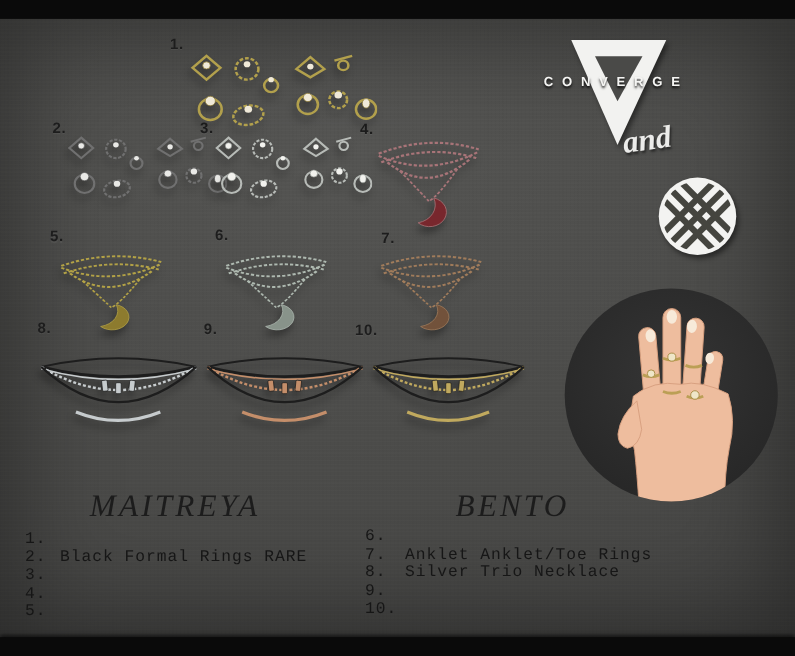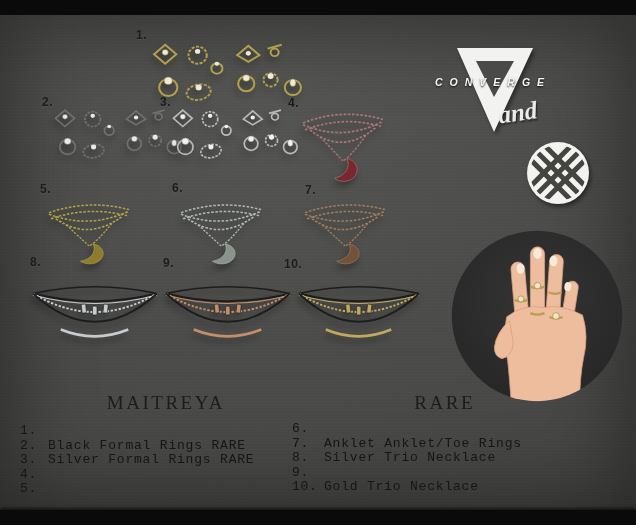--- a/index.html
+++ b/index.html
@@ -23,41 +23,41 @@
     box-shadow:inset 0 0 80px 12px rgba(0,0,0,.38);
   }
   .fig{position:absolute;filter:drop-shadow(-2px 5px 3px rgba(0,0,0,.32));}
   .fig svg{display:block;width:100%;height:100%;}
   .gnum{
     position:absolute;font-size:12px;font-weight:700;color:#1d1d1d;
     letter-spacing:.5px;font-family:"Liberation Sans",sans-serif;
     text-shadow:0 1px 0 rgba(255,255,255,.05);
   }
   
-  .converge{position:absolute;left:430px;top:44px;width:126px;height:92px;font-style:italic;}
+  .converge{position:absolute;left:430px;top:28px;width:126px;height:92px;}
   .converge svg{position:absolute;inset:0;filter:drop-shadow(2px 3px 2px rgba(0,0,0,.45));}
   .converge .wordmark{
     position:absolute;left:-8px;top:32px;width:142px;text-align:center;
     color:#f5f5f3;font-size:10.5px;font-weight:700;letter-spacing:7px;
     text-shadow:0 1px 2px rgba(0,0,0,.85);
   }
   .and-script{
     position:absolute;left:498px;top:96px;width:80px;
     font-family:"Liberation Serif",serif;font-style:italic;font-weight:700;
     font-size:25px;color:#ececea;transform:rotate(-8deg);
     text-shadow:1px 2px 2px rgba(0,0,0,.5);
   }
   .xlogo{position:absolute;left:526px;top:141px;width:64px;height:64px;
     filter:drop-shadow(2px 3px 2px rgba(0,0,0,.45));}
   .hand{position:absolute;left:447px;top:226px;width:180px;height:180px;}
   
   .heading{
     position:absolute;top:392px;font-family:"Liberation Serif",serif;
-    font-size:19px;letter-spacing:2.5px;color:#1c1c1c;
-    text-align:right;
+    font-style:italic;font-size:25px;letter-spacing:2.5px;color:#1c1c1c;
+    text-align:center;
   }
   .heading.left{left:55px;width:170px;}
   .heading.right{left:345px;width:130px;}
   .list{
     position:absolute;font-family:"Liberation Mono","DejaVu Sans Mono",monospace;
     font-size:13px;line-height:14.6px;letter-spacing:.8px;
     color:var(--list-text-color,#161616);white-space:nowrap;
   }
   .list.left{left:20px;top:424px;}
   .list.right{left:292px;top:422px;}
@@ -259,33 +259,32 @@
         <g fill="#efe6c8" stroke="#a88c45" stroke-width="0.8">
           <circle cx="78" cy="77" r="3.2"></circle>
           <circle cx="95.5" cy="63" r="3.4"></circle>
           <circle cx="115" cy="95" r="3.6"></circle>
         </g>
       </g>
     </svg>
   </div>
 
   <div class="heading left">MAITREYA</div>
-  <div class="heading right">RARE</div>
+  <div class="heading right">BENTO</div>
 
   <div class="list left">
     <div class="lrow">
         <span class="lnum">1.</span>
       </div>
     <div class="lrow">
         <span class="lnum">2.</span>
         <span class="ltxt">Black Formal Rings RARE</span>
       </div>
     <div class="lrow">
         <span class="lnum">3.</span>
-        <span class="ltxt">Silver Formal Rings RARE</span>
       </div>
     <div class="lrow">
         <span class="lnum">4.</span>
       </div>
     <div class="lrow">
         <span class="lnum">5.</span>
       </div>
   </div>
   <div class="list right">
     <div class="lrow">
@@ -297,16 +296,15 @@
       </div>
     <div class="lrow">
         <span class="lnum">8.</span>
         <span class="ltxt">Silver Trio Necklace</span>
       </div>
     <div class="lrow">
         <span class="lnum">9.</span>
       </div>
     <div class="lrow">
         <span class="lnum">10.</span>
-        <span class="ltxt">Gold Trio Necklace</span>
       </div>
   </div>
 </div>
 
 </body></html>

